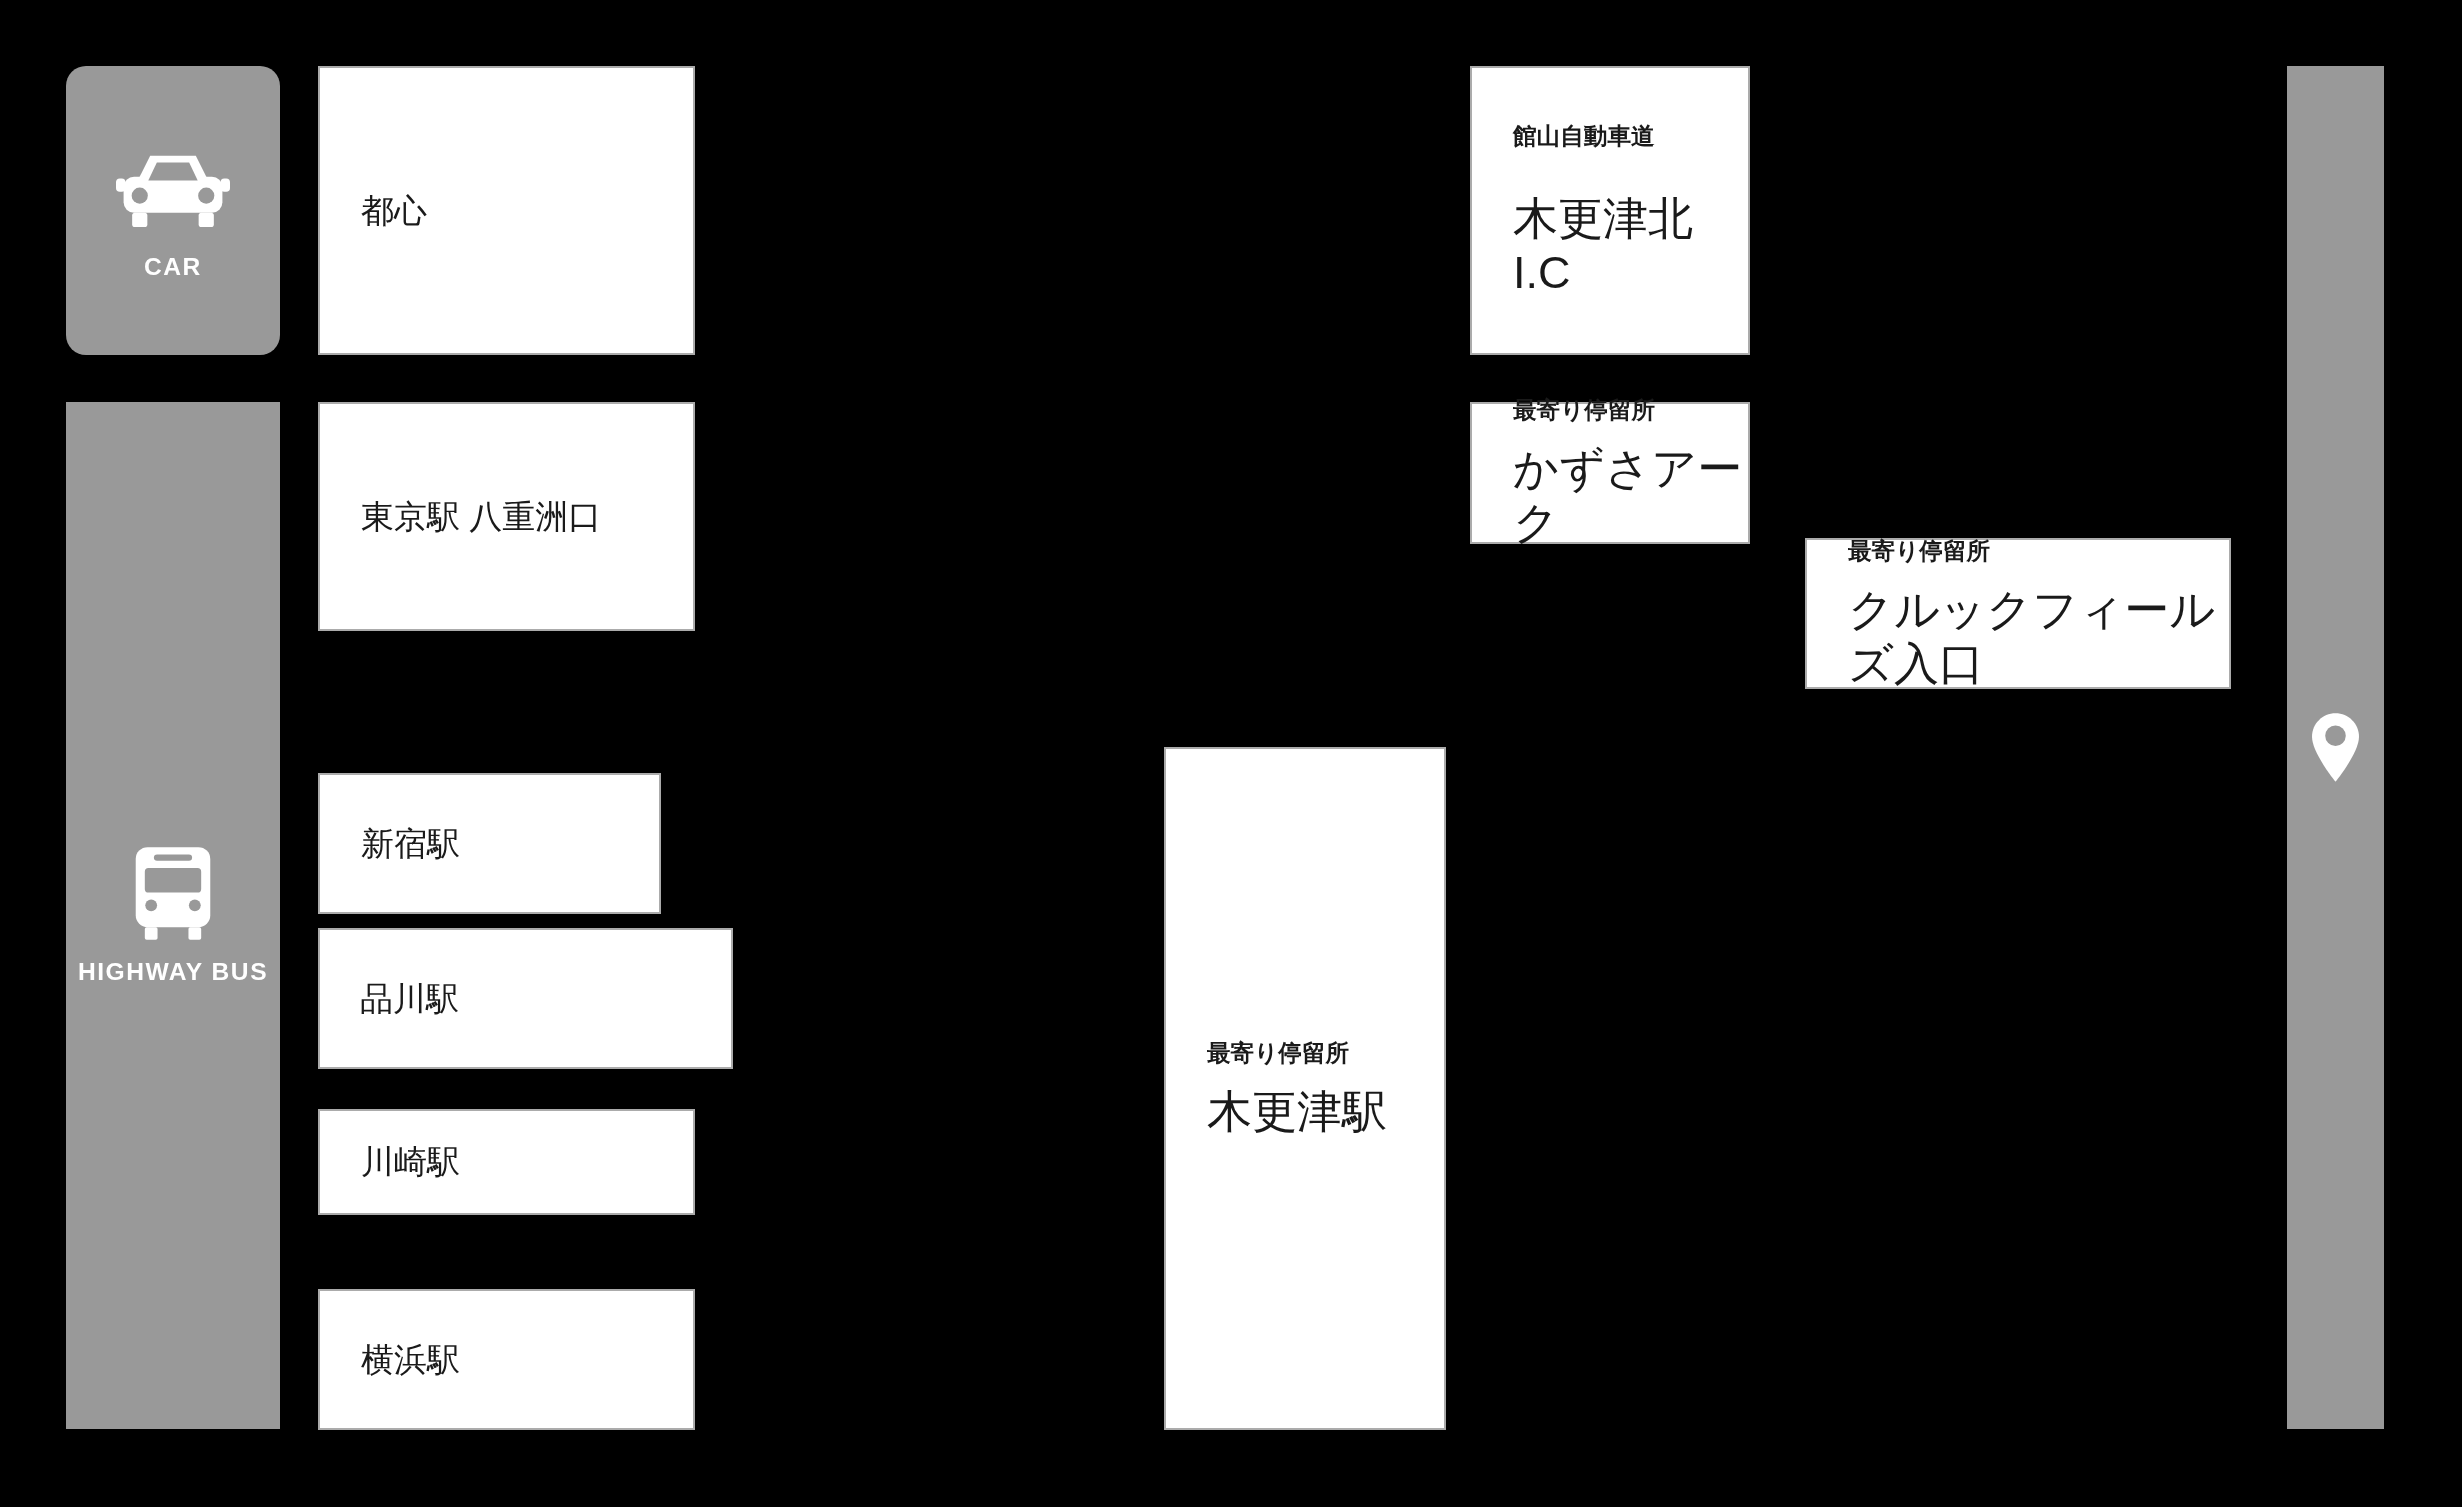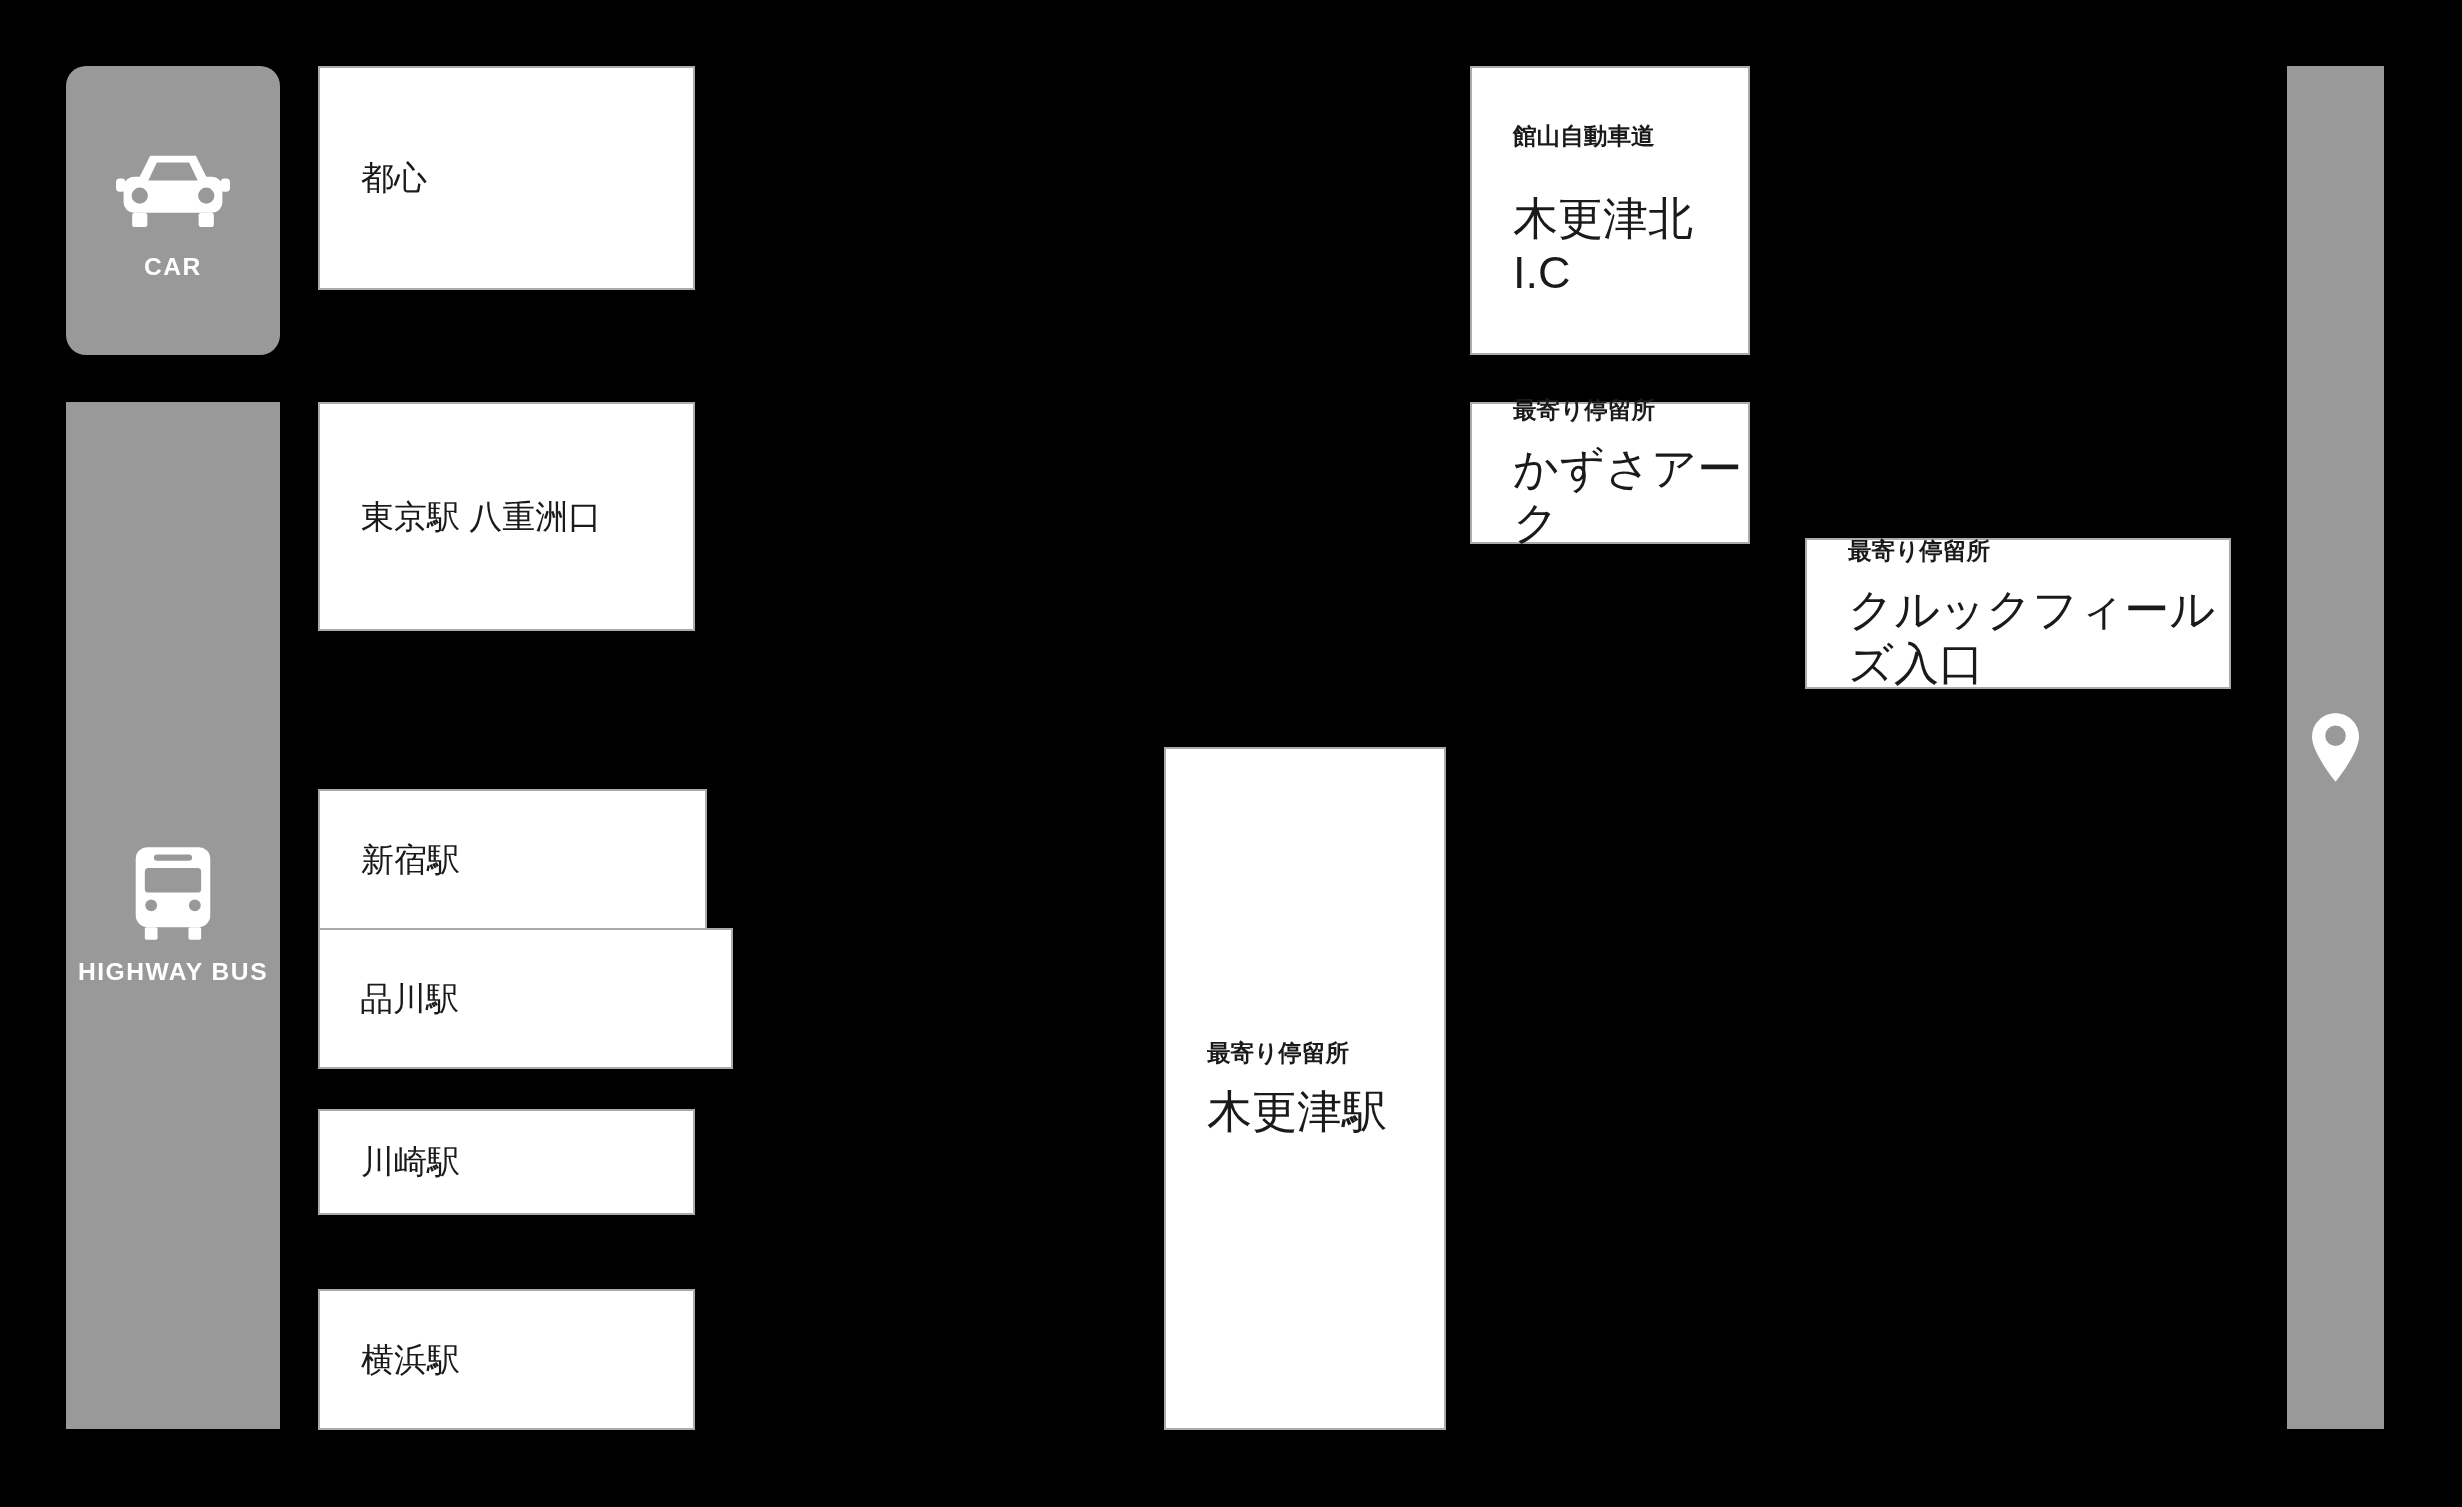--- a/index.html
+++ b/index.html
@@ -20,23 +20,23 @@
   }
   .box-title{font-size:33px;line-height:1.2;}
   .box-subtitle{font-size:23.6px;font-weight:700;line-height:1.2;margin-bottom:17.7px;}
   .box-title-lg{font-size:45px;line-height:1.2;}
 
   
   #bar-car{left:66px;top:66px;width:214px;height:289px;border-radius:20px;}
   #bar-bus{left:66px;top:402px;width:214px;height:1027px;}
   #bar-dest{left:2287px;top:66px;width:97px;height:1363px;}
 
-  #box-toshin{left:318px;top:66px;width:377px;height:224px;}
+  #box-toshin{left:318px;top:66px;width:377px;height:289px;}
   #box-tokyo{left:318px;top:402px;width:377px;height:229px;}
-  #box-shinjuku{left:318px;top:789px;width:389px;height:141px;}
+  #box-shinjuku{left:318px;top:773px;width:343px;height:141px;}
   #box-shinagawa{left:318px;top:928px;width:415px;height:141px;padding-left:40px;}
   #box-kawasaki{left:318px;top:1109px;width:377px;height:106px;}
   #box-yokohama{left:318px;top:1289px;width:377px;height:141px;}
 
   #box-kisarazu-station{left:1164px;top:747px;width:282px;height:683px;}
   #box-kisarazu-ic{left:1470px;top:66px;width:280px;height:289px;gap:24px;}
   #box-kazusa-ark{left:1470px;top:402px;width:280px;height:142px;}
   #box-kurkku-entrance{left:1805px;top:538px;width:426px;height:151px;}
 </style>
 </head>

